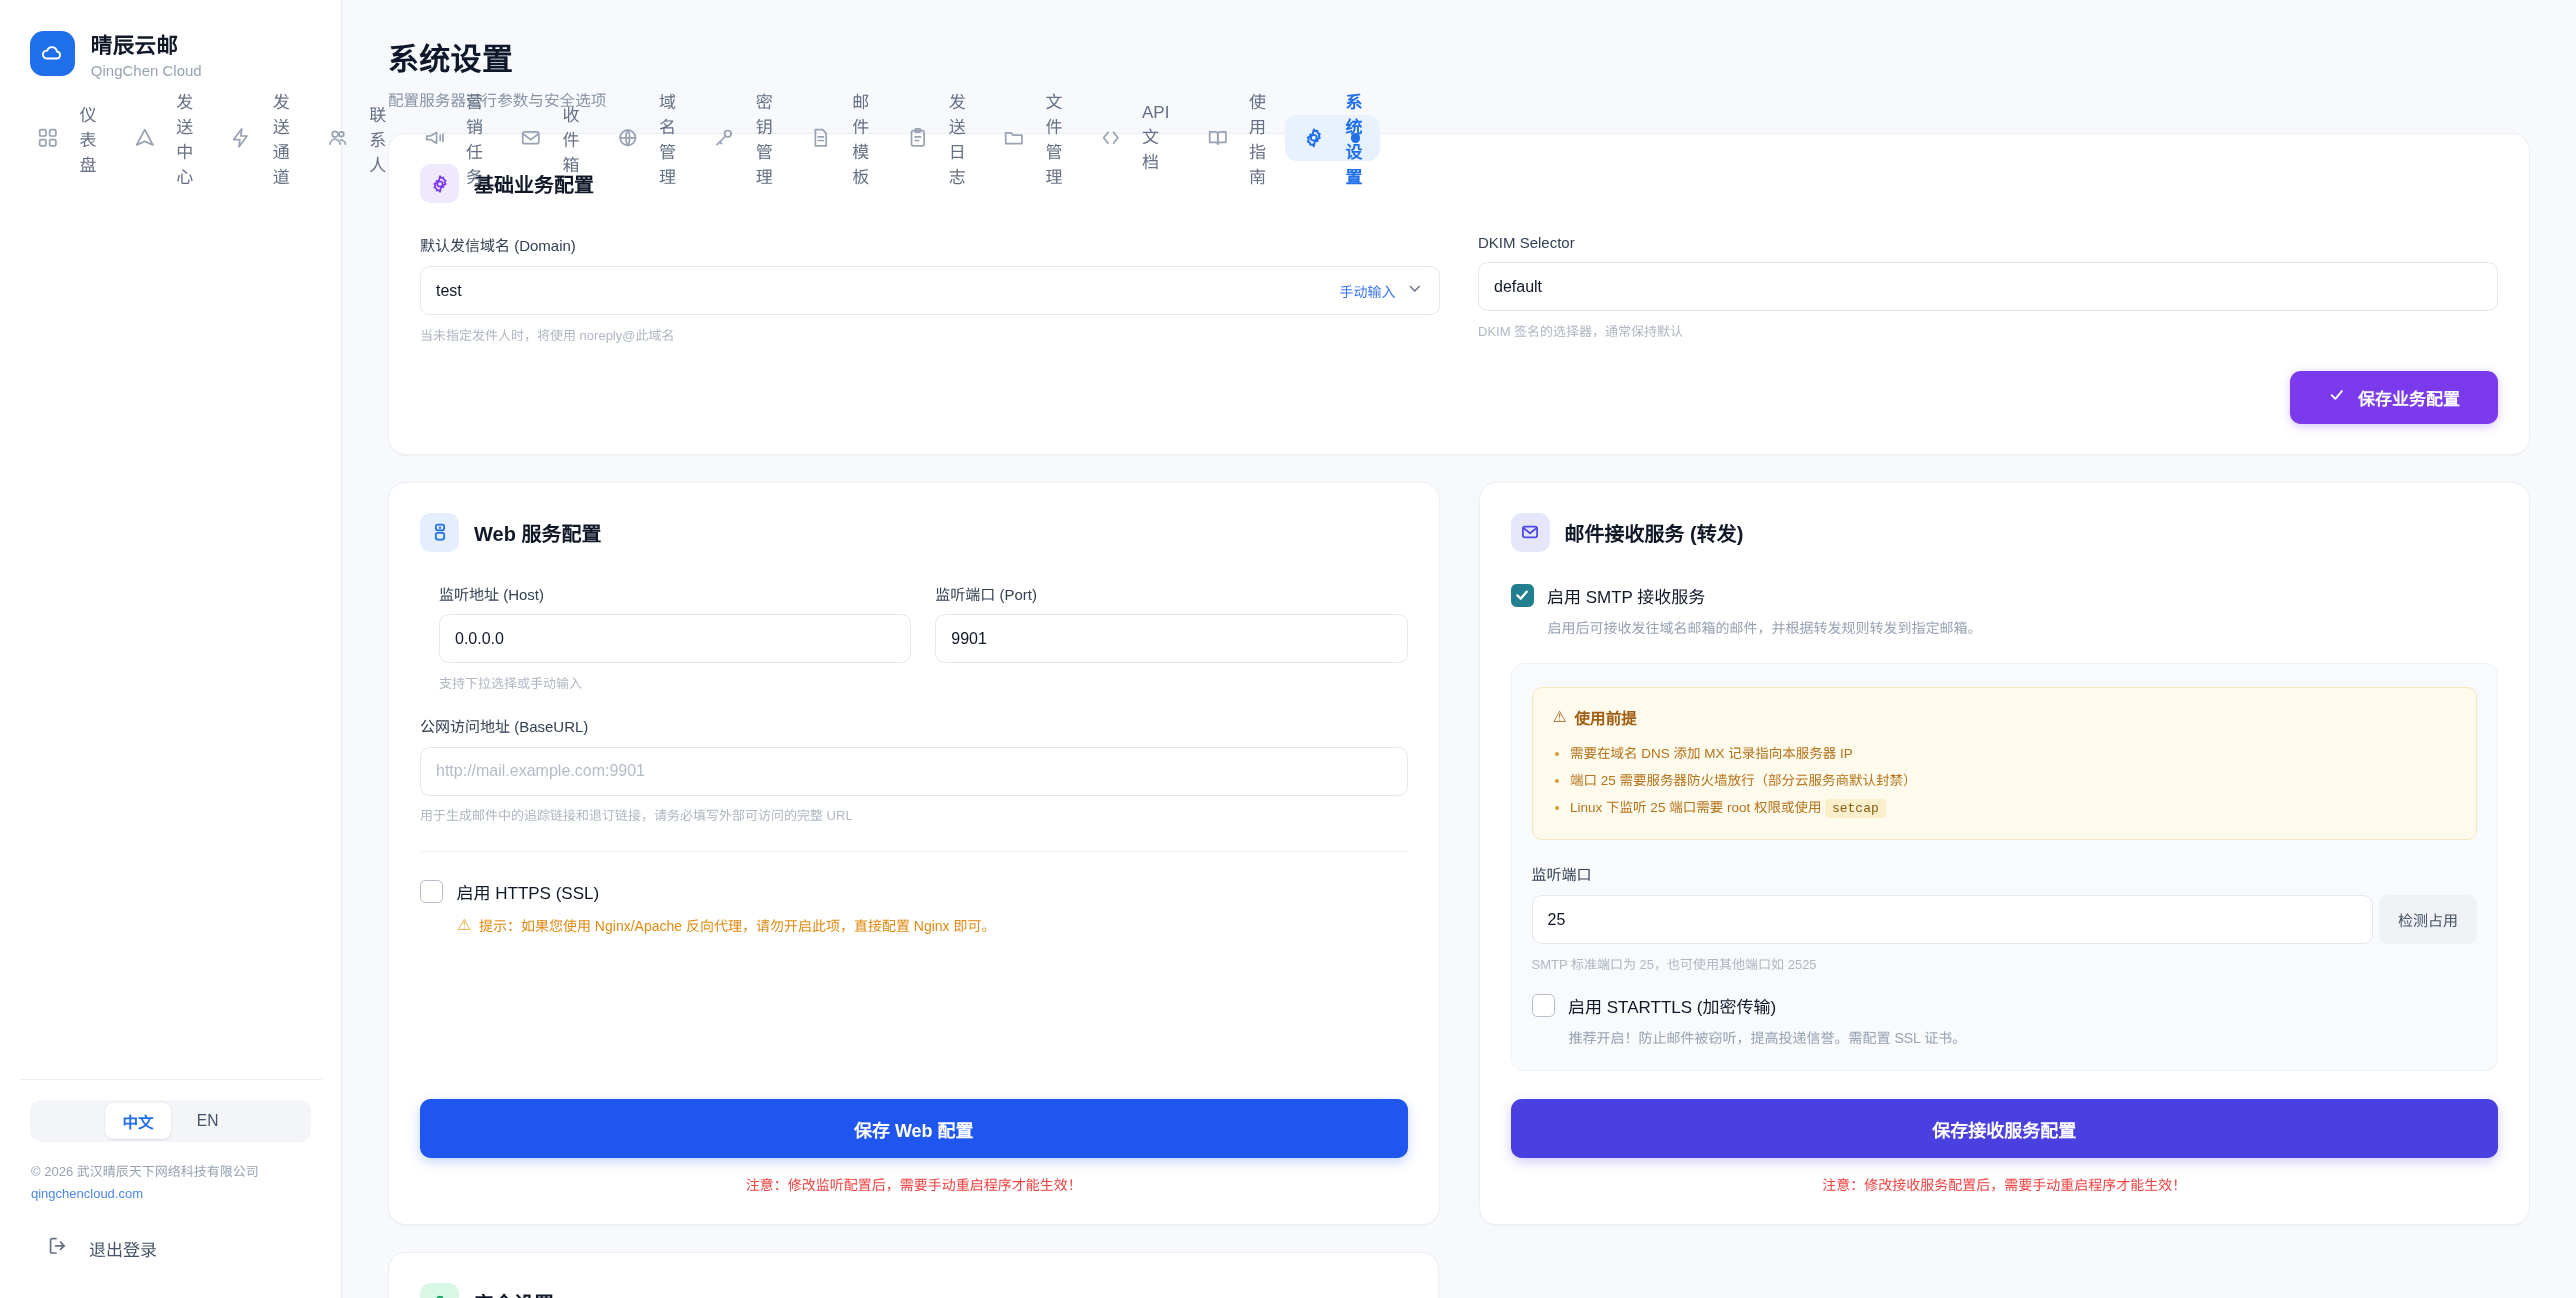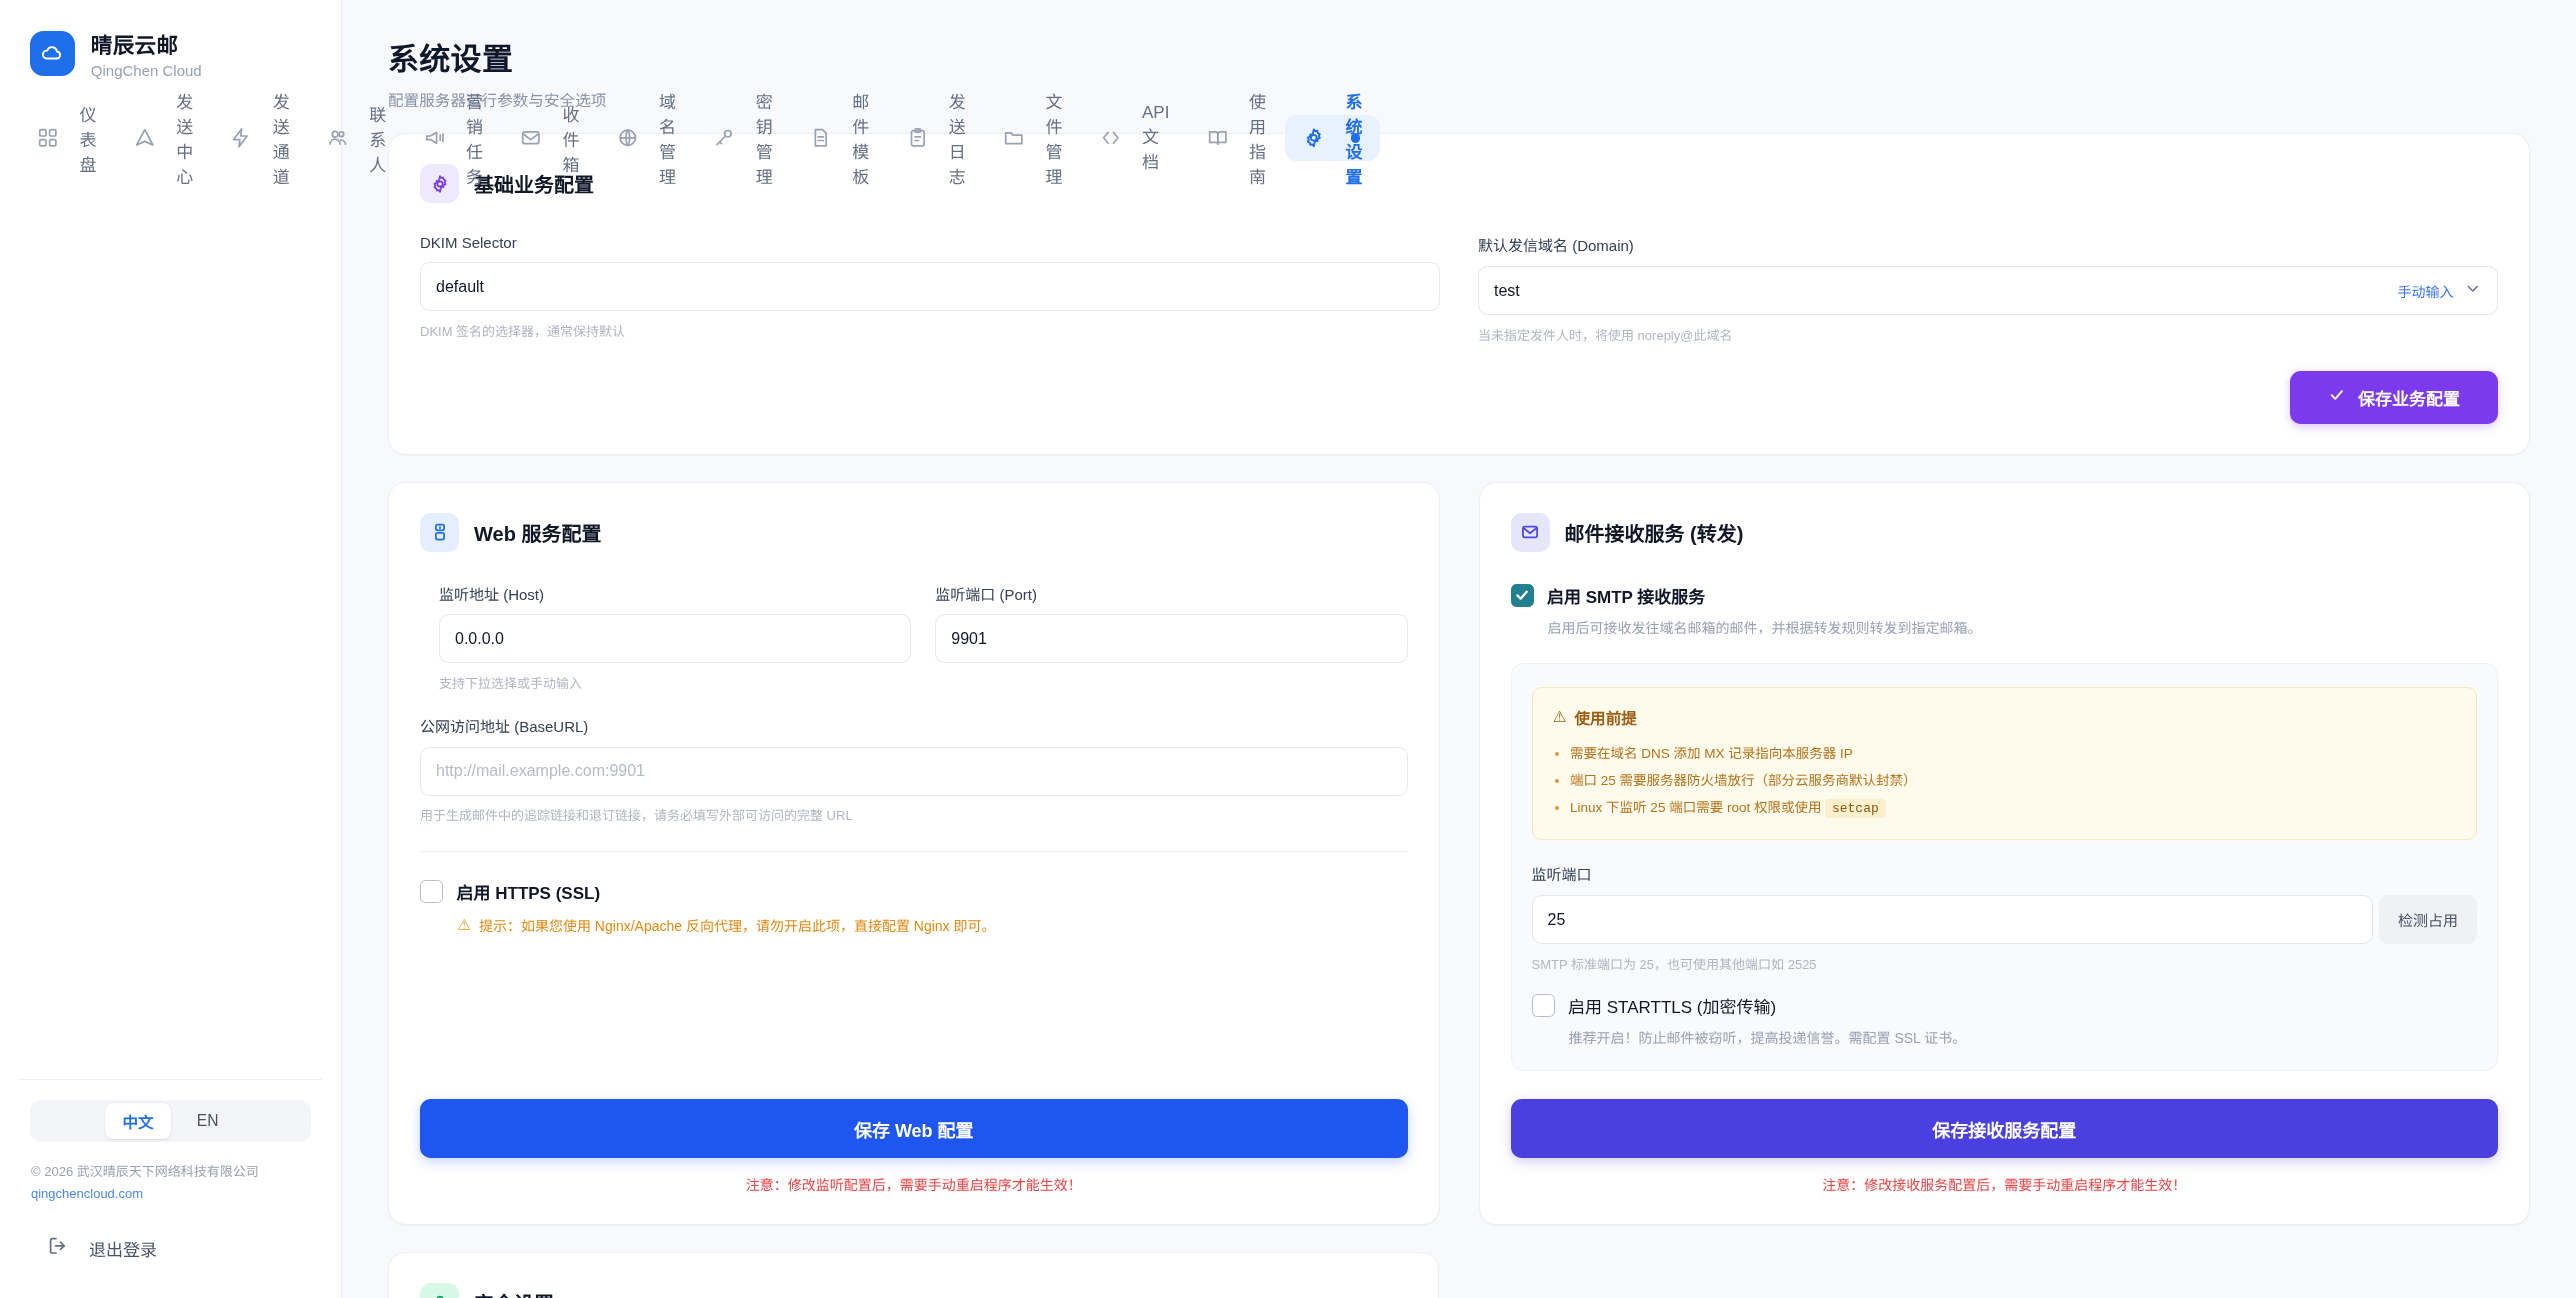--- a/index.html
+++ b/index.html
@@ -115,21 +115,21 @@
 
   .divider { height: 0.7px; background: #eef1f5; margin: 27px 0; }
 
   .chk-row { display: flex; align-items: center; gap: 13.5px; }
   .chk {
     width: 23px; height: 23px; border-radius: 5.4px; border: 1.4px solid #b6bdc9; background: #fff;
     flex: 0 0 23px; display: flex; align-items: center; justify-content: center; cursor: pointer;
   }
   .chk.checked { background: #217f8f; border-color: #217f8f; }
   .chk.checked svg { width: 16px; height: 16px; stroke: #fff; stroke-width: 3.4; fill: none; stroke-linecap: round; stroke-linejoin: round; }
-  .chk-label { font-size: 17px; color: #101828; font-weight: 700; }
+  .chk-label { font-size: 17px; color: #101828; font-weight: 400; }
   .chk-hint { font-size: 14px; color: #98a2b3; margin: 9.5px 0 0 37px; }
 
   .warn-tip { display: flex; align-items: center; gap: 8px; font-size: 14px; color: #e08a12; margin: 10.8px 0 0 37px; }
   .warn-tip .tri { color: #f0a020; font-size: 15.6px; }
 
   
   .subpanel { background: #f8fafc; border: 0.7px solid #eef1f5; border-radius: 12px; padding: 23px 20px; margin-top: 26px; }
   .prereq {
     background: #fefaec; border: 0.7px solid #f6e7bd; border-radius: 9.5px; padding: 17.6px 20px;
   }
@@ -356,41 +356,41 @@
         <span class="card-ico purple">
           <svg viewBox="0 0 24 24">
               <circle cx="12" cy="12" r="3.2"></circle>
               <path d="M12 2.6l1.4 2.1 2.5-.5.5 2.5 2.3 1.1-1.2 2.2 1.2 2.2-2.3 1.1-.5 2.5-2.5-.5L12 21.4l-1.4-2.1-2.5.5-.5-2.5-2.3-1.1 1.2-2.2-1.2-2.2 2.3-1.1.5-2.5 2.5.5z"></path>
             </svg>
         </span>
         <span class="card-title">基础业务配置</span>
       </div>
 
       <div class="row2">
-        <div>
-          <div class="field-label">DKIM Selector</div>
-          <div class="input">
-            <span>default</span>
-          </div>
-          <div class="field-hint">DKIM 签名的选择器，通常保持默认</div>
-        </div>
-
         <div>
           <div class="field-label">默认发信域名 (Domain)</div>
           <div class="input">
             <span>test</span>
             <span class="select-suffix">
               <span class="txt">手动输入</span>
               <span><svg viewBox="0 0 24 24">
                     <path d="M6 9l6 6 6-6"></path>
                   </svg></span>
             </span>
           </div>
           <div class="field-hint">当未指定发件人时，将使用 noreply@此域名</div>
         </div>
+
+        <div>
+          <div class="field-label">DKIM Selector</div>
+          <div class="input">
+            <span>default</span>
+          </div>
+          <div class="field-hint">DKIM 签名的选择器，通常保持默认</div>
+        </div>
       </div>
 
       <div style="display:flex;justify-content:flex-end;margin-top:27px;">
         <button class="btn btn-purple">
           <span><svg viewBox="0 0 24 24">
                 <path d="M5 12.5l5 5L19 7"></path>
               </svg></span>
           <span>保存业务配置</span>
         </button>
       </div>

